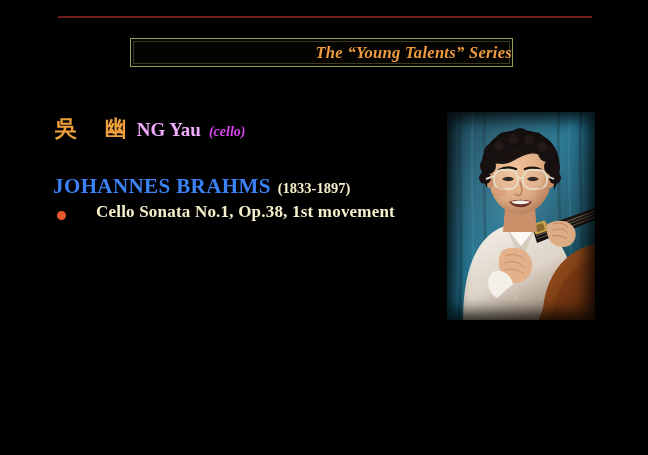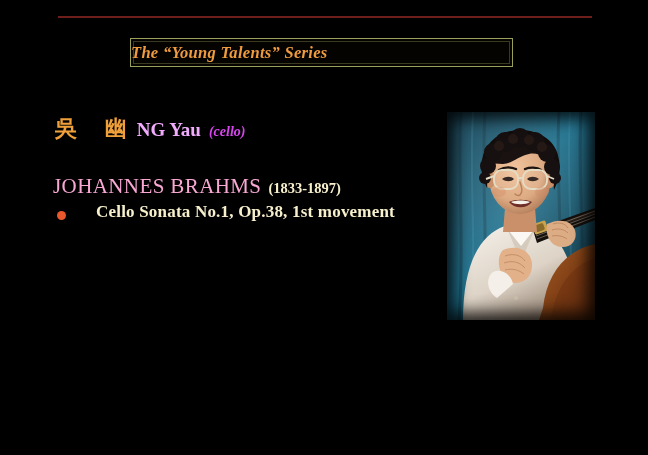--- a/index.html
+++ b/index.html
@@ -24,21 +24,21 @@
 
   
   #title-box {
     position:absolute;
     left:130px; top:38px;
     width:383px; height:29px;
     border:1px solid #9aa05a;
     background:#040300;
     display:flex;
     align-items:center;
-    justify-content:flex-start;
+    justify-content:flex-end;
   }
   #title-box-inner {
     position:absolute;
     left:2px; top:2px; right:2px; bottom:2px;
     border:1px solid #3a3a20;
     pointer-events:none;
   }
   #title-text {
     position:relative;
     font-size:16.5px;
@@ -83,22 +83,22 @@
   
   #composer-line {
     position:absolute;
     left:53px; top:176px;
     white-space:nowrap;
     display:flex;
     align-items:baseline;
   }
   .composer-name {
     font-size:21px;
-    font-weight:normal;
-    color:#f9a8d4;
+    font-weight:bold;
+    color:#3b82f6;
     letter-spacing:0.4px;
     line-height:1;
   }
   .composer-dates {
     font-size:14.5px;
     font-weight:bold;
     color:#f7f0cc;
     margin-left:7px;
     line-height:1;
     text-align:center;

